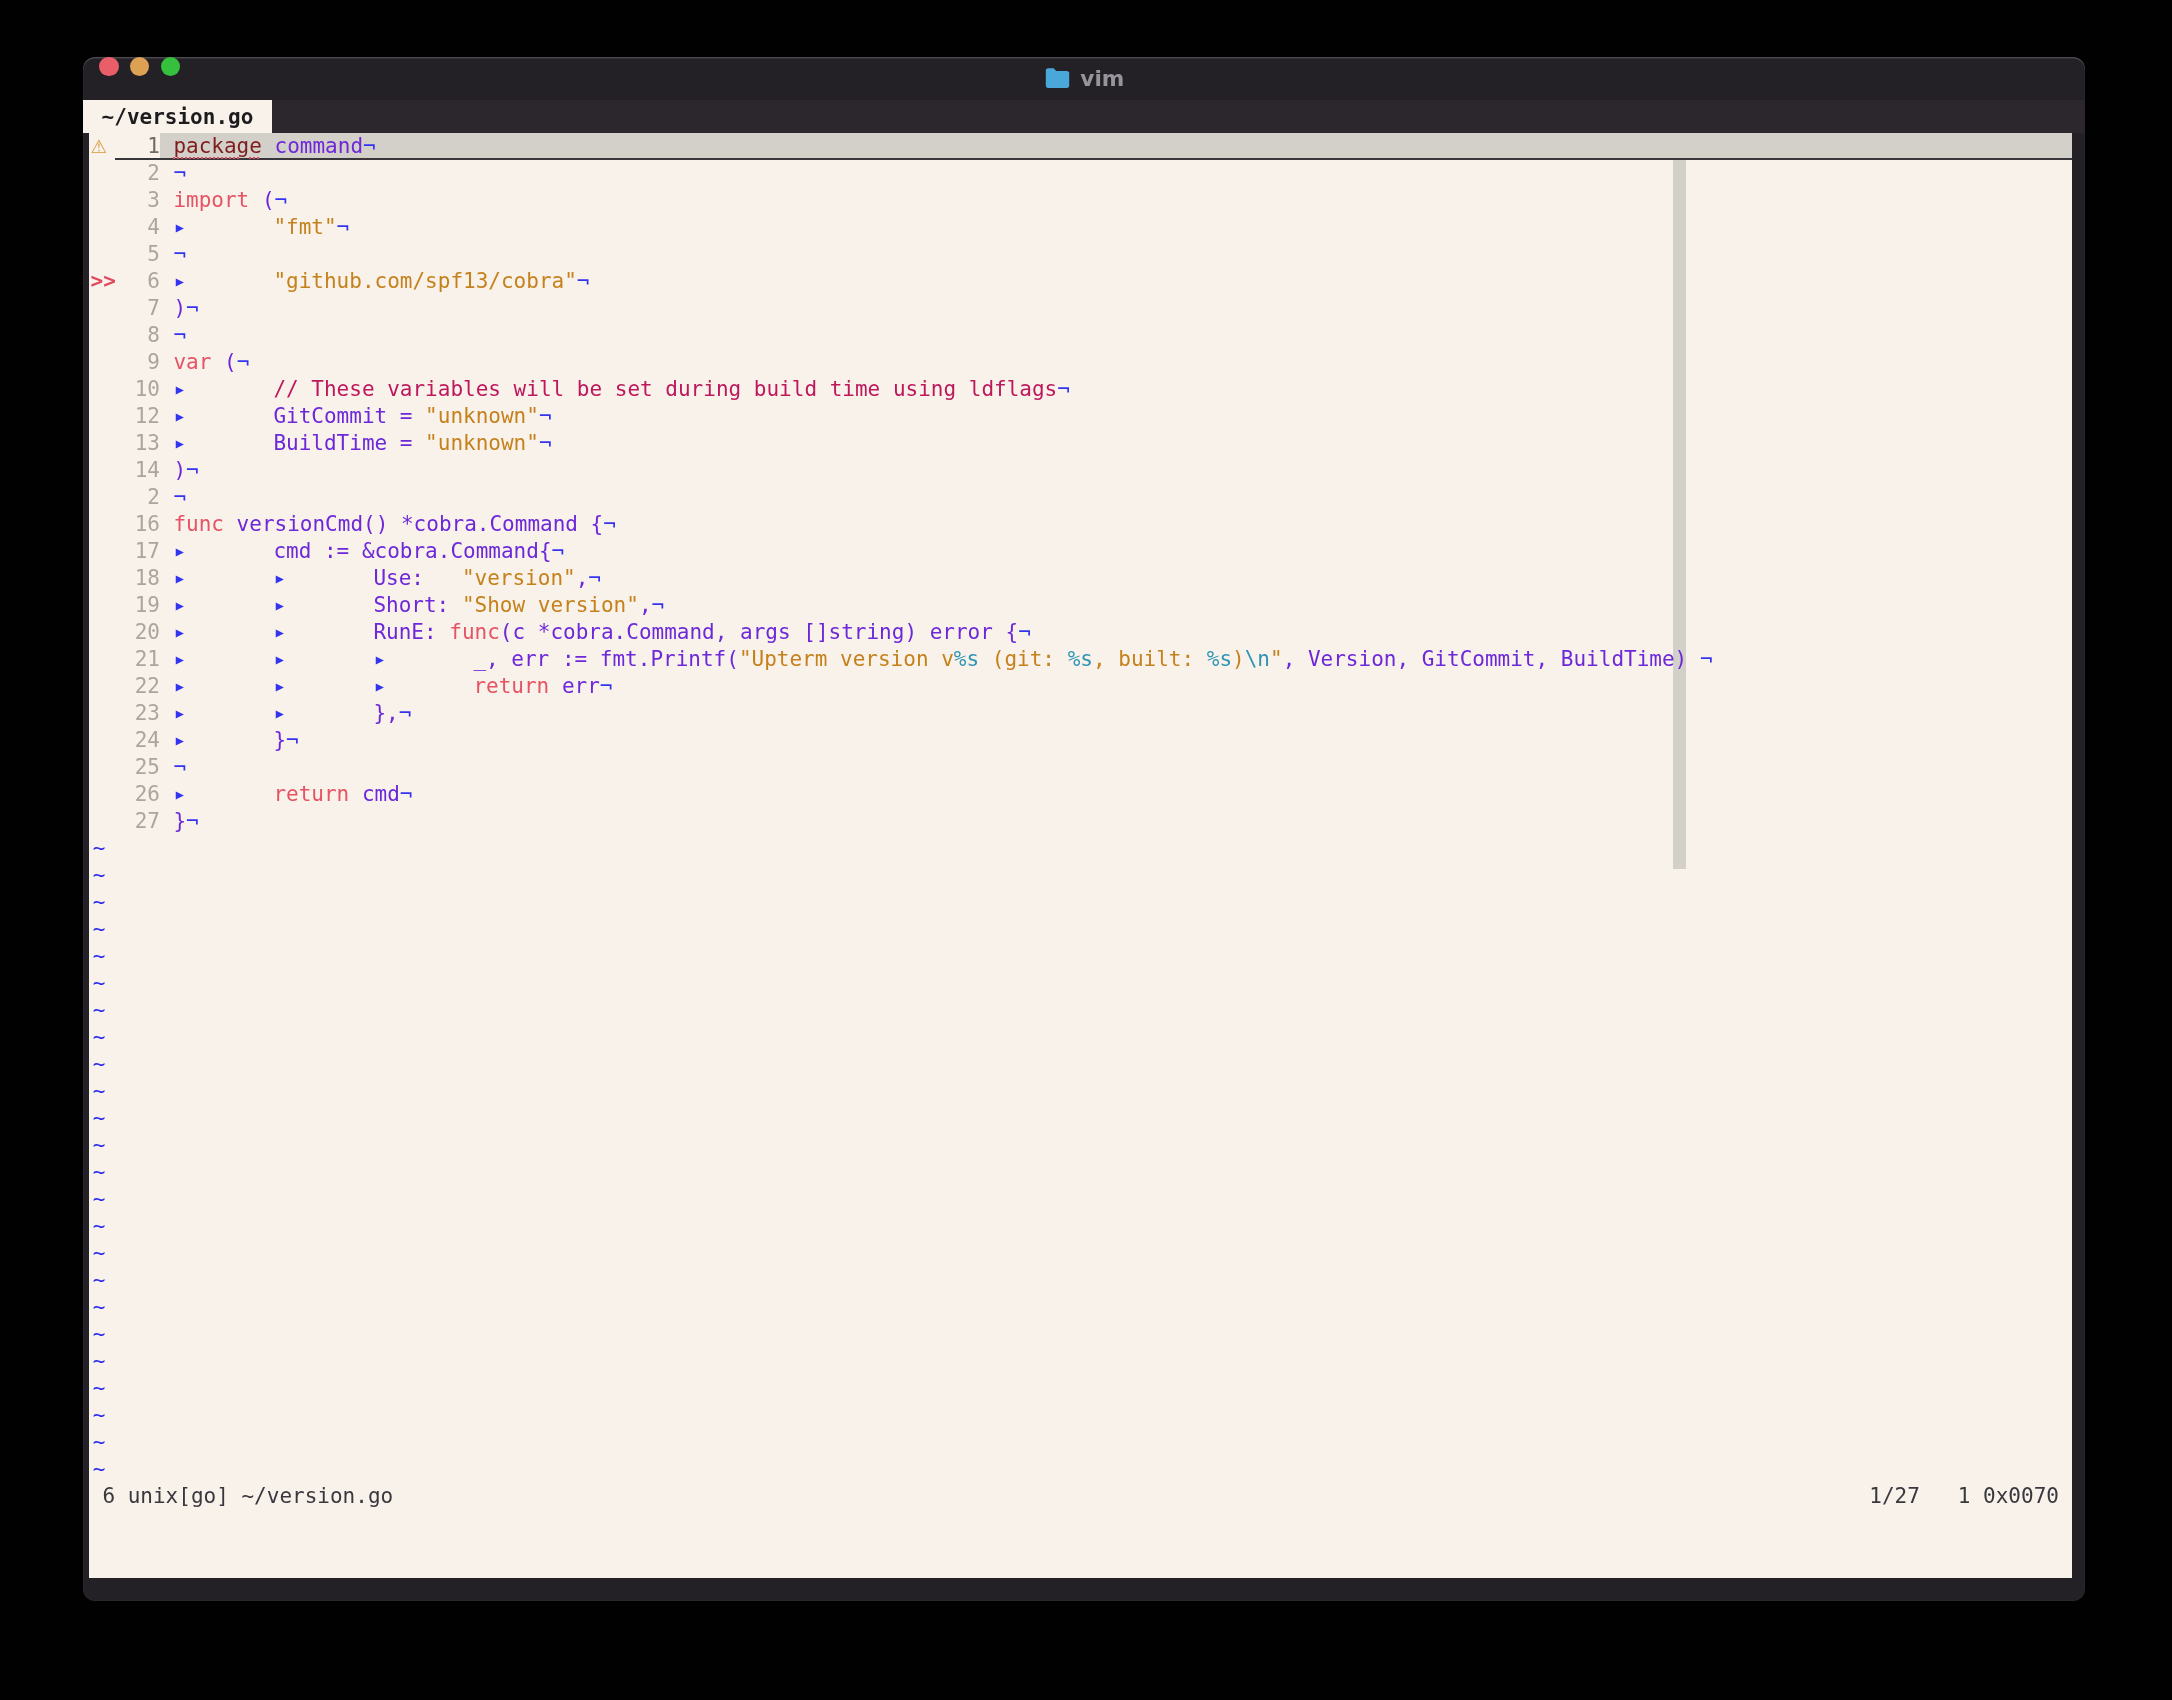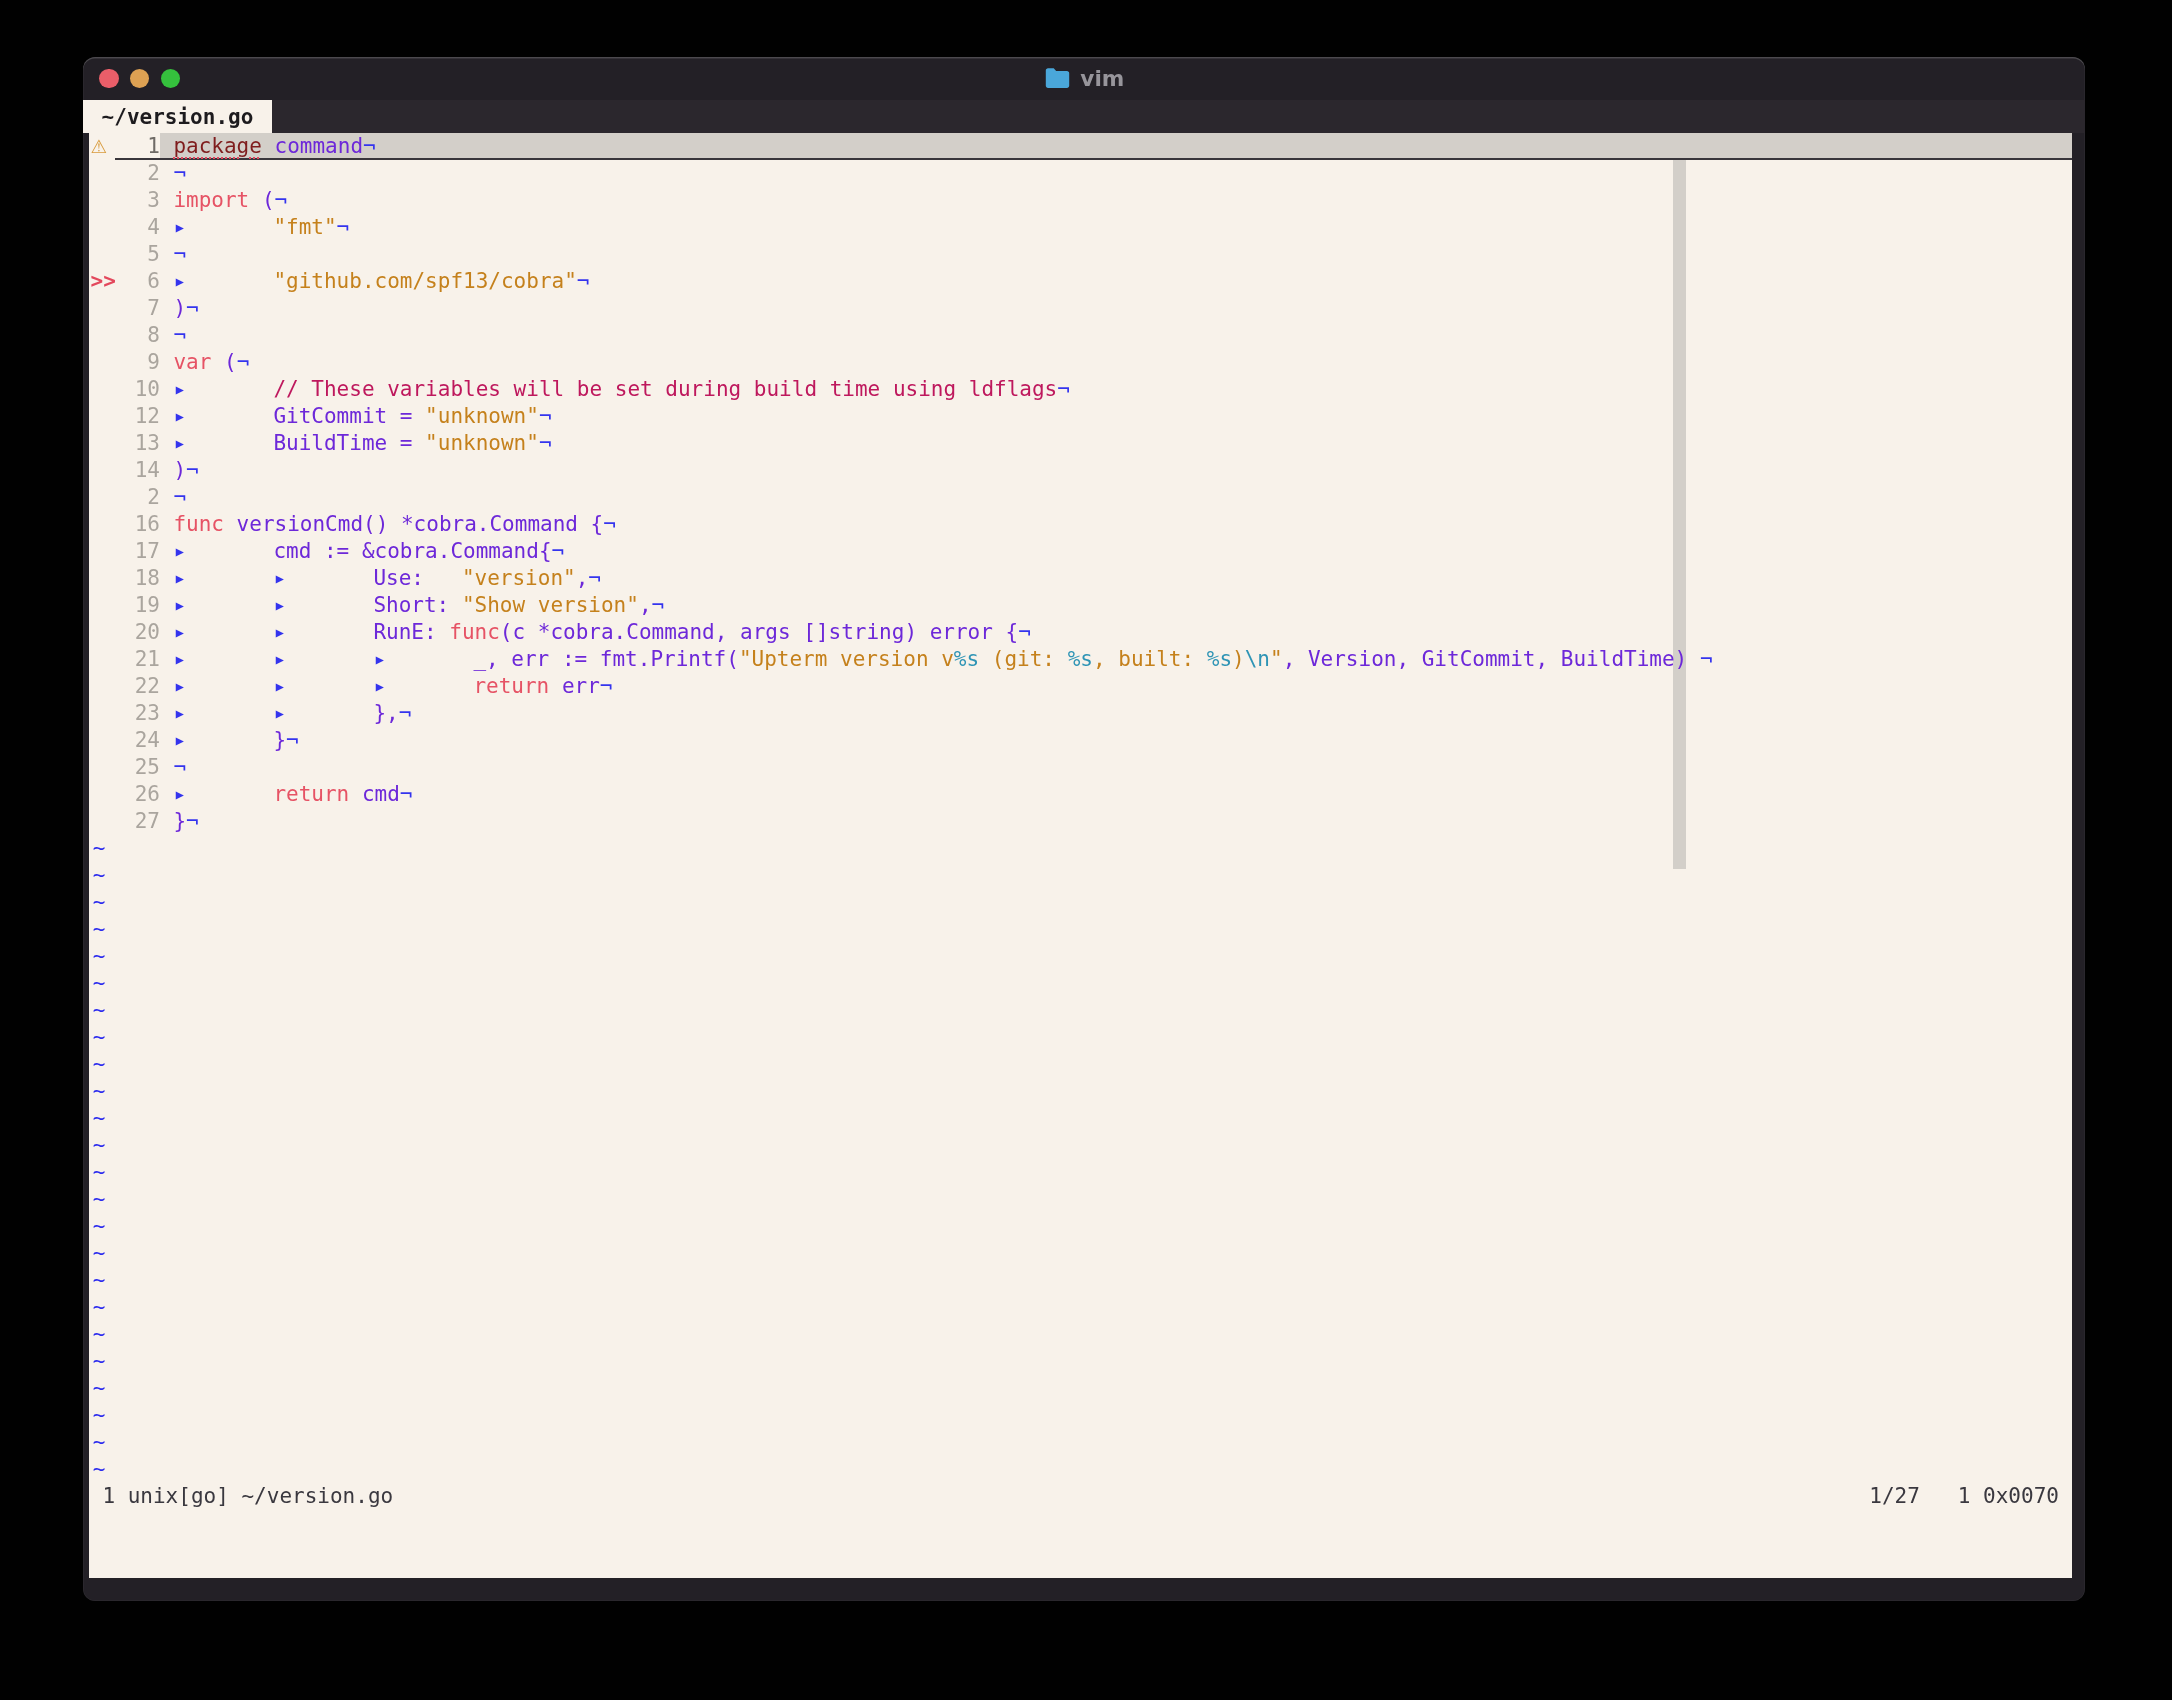--- a/index.html
+++ b/index.html
@@ -7,21 +7,21 @@
   body {
     width:2172px; height:1700px; position:relative; overflow:hidden;
     font-family:"DejaVu Sans Mono", monospace;
   }
   
   .window {
     position:absolute; left:83px; top:57px; width:2002px; height:1544px;
     background:#232026; border-radius:12px; overflow:hidden;
     box-shadow: inset 0 1.5px 0 rgba(255,255,255,.16), inset 0 0 0 0.7px rgba(255,255,255,.05);
   }
-  .titlebar { height:43px; display:flex; align-items:center; position:relative; }
+  .titlebar { height:43px; display:flex; align-items:flex-start; position:relative; }
   .lights { display:flex; gap:11.2px; padding-left:16.4px; }
   .light { width:19.4px; height:19.4px; border-radius:50%; display:inline-block; }
   .light.red    { background:#ea5e69; }
   .light.yellow { background:#dda153; }
   .light.green  { background:#35c13d; }
   .title-center {
     position:absolute; left:0; right:0; top:0; bottom:0;
     display:flex; align-items:center; justify-content:center; gap:9.7px;
     font-family:"DejaVu Sans", sans-serif; font-weight:bold; font-size:21.6px; color:#97959b;
     pointer-events:none;
@@ -142,18 +142,18 @@
         <div class="trow">~</div>
         <div class="trow">~</div>
         <div class="trow">~</div>
         <div class="trow">~</div>
         <div class="trow">~</div>
         <div class="trow">~</div>
         <div class="trow">~</div>
         <div class="trow">~</div>
       </div>
     <div class="statusline">
-      <span>1 unix[go] ~/version.go</span>
+      <span>6 unix[go] ~/version.go</span>
       <span>1/27   1 0x0070</span>
     </div>
   </div>
 </div>
 
 
 </body></html>

